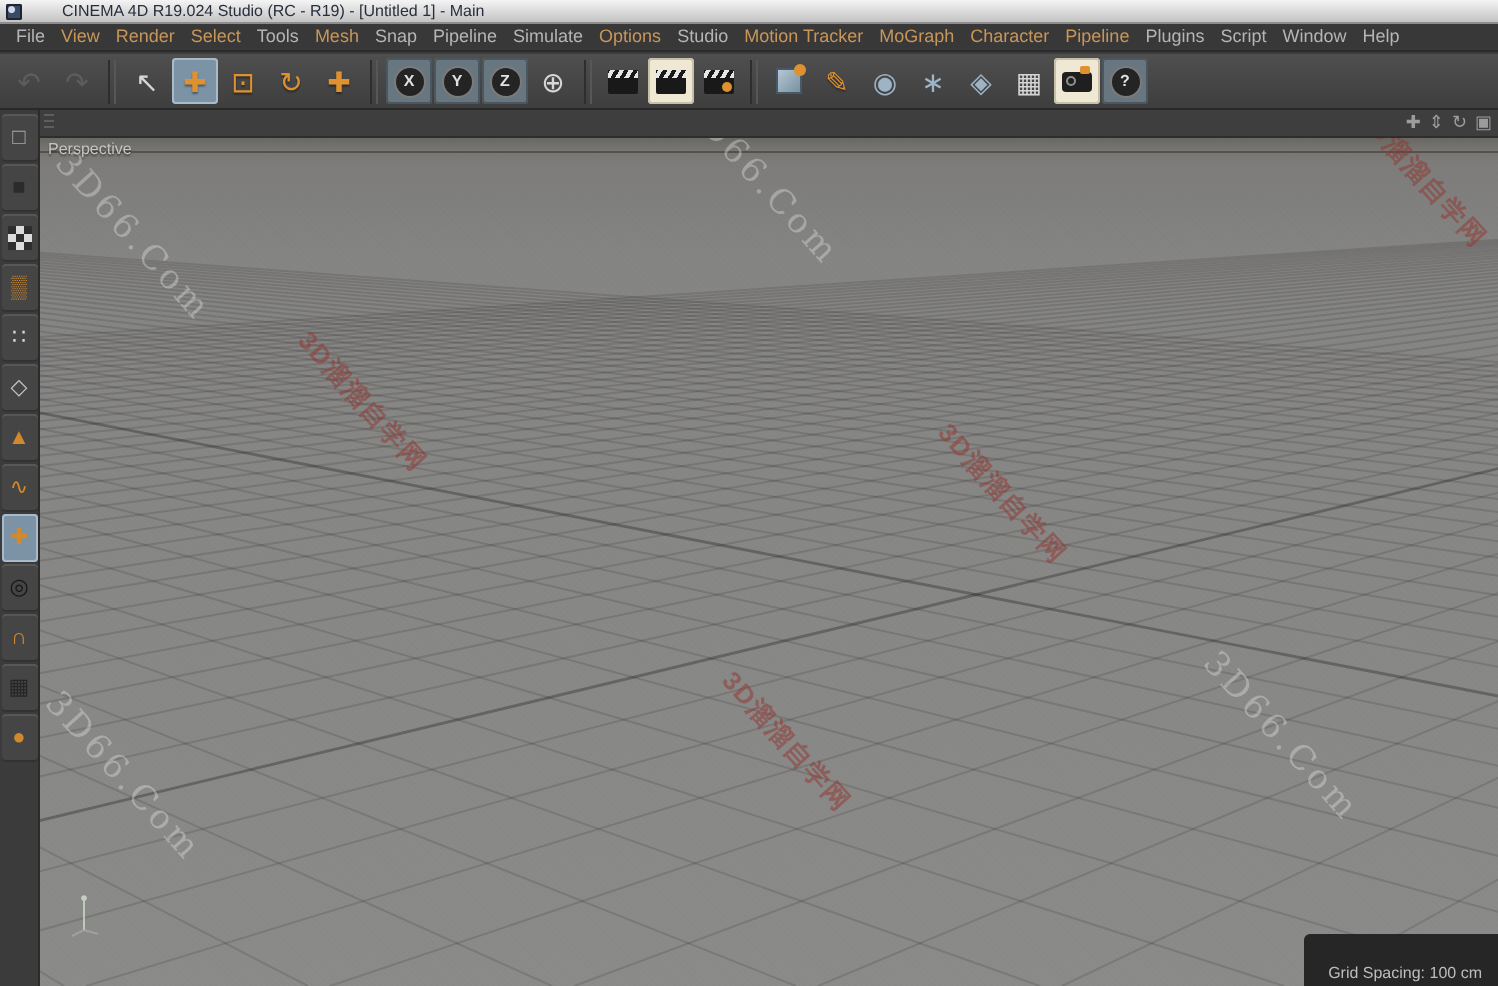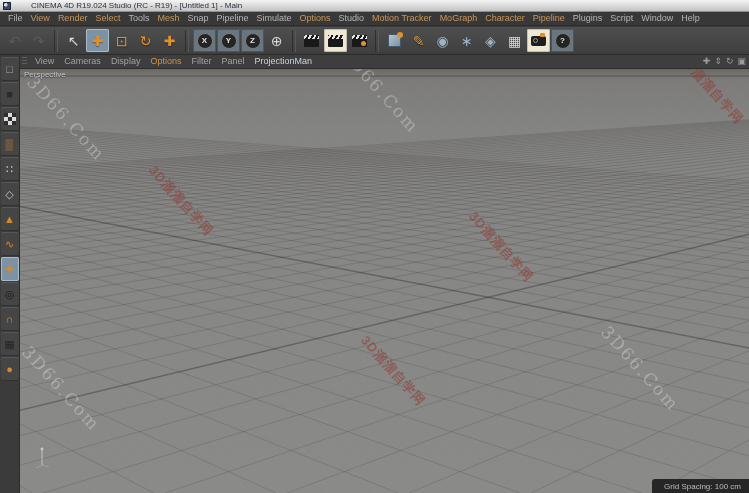--- a/index.html
+++ b/index.html
@@ -88,21 +88,21 @@
   .sky{position:absolute;left:0;top:0;right:0;height:7px;background:linear-gradient(#6a6863,#7a7874);}
   #gridsvg{position:absolute;left:0;top:0;width:729px;height:424px;}
   .cam-label{position:absolute;left:4px;top:1px;font-size:8px;color:#c6c6c6;text-shadow:0 1px 1px rgba(0,0,0,.45);}
   .wm-gray{position:absolute;font-family:"DejaVu Serif",serif;font-size:17px;letter-spacing:2px;
     color:rgba(224,224,224,.40);transform:rotate(48deg);transform-origin:0 0;white-space:nowrap;}
   .wm-red{position:absolute;font-size:13px;font-weight:bold;letter-spacing:1px;
     color:rgba(148,52,46,.50);transform:rotate(48deg);transform-origin:0 0;white-space:nowrap;}
   .status-chip{
     position:absolute;right:0;bottom:0;height:14px;background:#262626;
     color:#bdbdbd;font-size:8px;display:flex;align-items:center;
-    padding:0 8px 0 12px;border-top-left-radius:3px;
+    padding:12px 8px 0 12px;border-top-left-radius:3px;
   }
   .axis-gizmo{position:absolute;left:14px;top:376px;opacity:.75;}
   .dither{position:absolute;inset:0;pointer-events:none;
     background:repeating-linear-gradient(45deg,rgba(0,0,0,.012) 0 1px,transparent 1px 2px);}
 </style>
 </head>
 <body>
 
 <div class="app">
 
@@ -246,21 +246,20 @@
         <span style="color: rgb(38, 38, 38);">▦</span>
       </div>
       <div class="ptool">
         <span style="color: rgb(211, 136, 44);">●</span>
       </div>
     </div>
 
   <div class="viewport">
     <div class="vp-menubar">
       <span class="grip"></span>
-      <span id="vpmenu"><span class="vp-item">View</span><span class="vp-item">Cameras</span><span class="vp-item">Display</span><span class="vp-item orange">Options</span><span class="vp-item">Filter</span><span class="vp-item">Panel</span><span class="vp-item light">ProjectionMan</span></span>
       <span class="vp-controls" id="vpcontrols">
           <span>✚</span>
           <span>⇕</span>
           <span>↻</span>
           <span>▣</span>
         </span>
     </div>
     <div class="vp-canvas">
       <div class="sky"></div>
       <svg id="gridsvg" xmlns="http://www.w3.org/2000/svg" viewBox="0 0 729 424">

